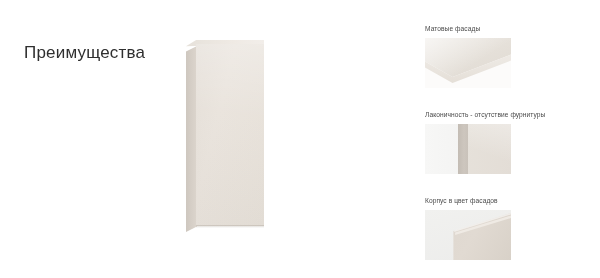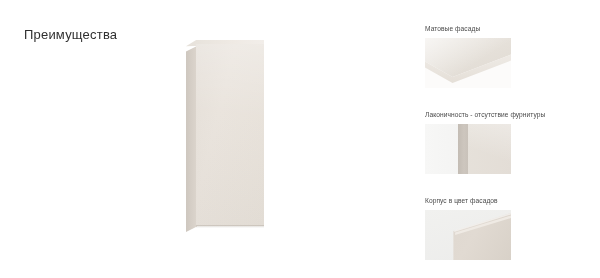--- a/index.html
+++ b/index.html
@@ -21,22 +21,22 @@
     left: 0; top: 0;
     width: 600px;
     height: 278px;
     background: #ffffff;
   }
 
   
   .section-title {
     position: absolute;
     left: 24px;
-    top: 27px;
-    font-size: 13px;
+    top: 43px;
+    font-size: 17px;
     font-weight: 400;
     letter-spacing: 0.2px;
     color: #2f2f2f;
     white-space: nowrap;
   }
 
   
   .cabinet-stage {
     position: absolute;
     left: 150px;

